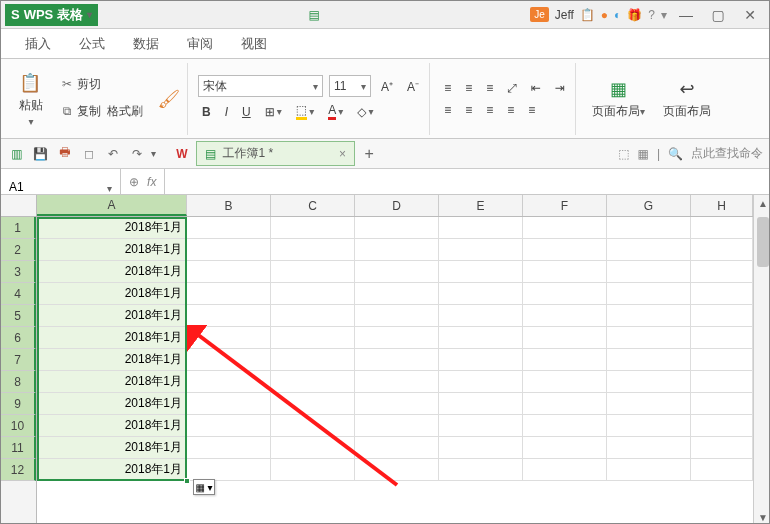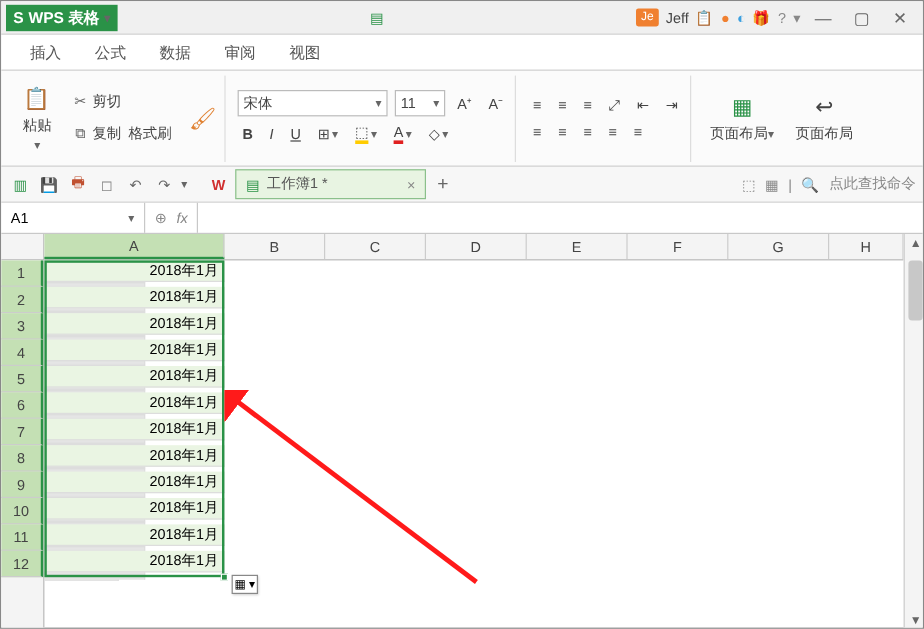--- a/index.html
+++ b/index.html
@@ -31,35 +31,35 @@
 
   
   .qat-bar { height: 30px; background: #f7f7f7; border-bottom: 1px solid #ccc; display: flex; align-items: center; padding: 0 6px; gap: 4px; font-size: 12px; color: #555; }
   .qat-btn { width: 20px; height: 20px; display: inline-flex; align-items: center; justify-content: center; cursor: pointer; color: #666; }
   .doc-tab { display: flex; align-items: center; gap: 6px; background: #e8f4e2; border: 1px solid #8bc08b; padding: 3px 8px; cursor: pointer; }
   .doc-add { width: 20px; height: 20px; display: inline-flex; align-items: center; justify-content: center; cursor: pointer; color: #666; font-size: 16px; }
   .qat-right { margin-left: auto; display: flex; align-items: center; gap: 8px; color: #888; }
 
   
   .formula-bar { height: 26px; display: flex; align-items: center; border-bottom: 1px solid #c8c8c8; font-size: 12px; background: #fff; }
-  .name-box { width: 120px; border-right: 1px solid #c8c8c8; padding: 0 8px; display: flex; align-items: center; justify-content: space-between; height: 100%; cursor: text; }
+  .name-box { width: 120px; border-right: 1px solid #c8c8c8; padding: 0 8px; display: flex; align-items: flex-end; justify-content: space-between; height: 100%; cursor: text; }
   .fx-icons { display: flex; align-items: center; gap: 8px; padding: 0 8px; border-right: 1px solid #c8c8c8; height: 100%; color: #888; }
   .formula-input { flex: 1; padding: 0 8px; font-family: monospace; font-size: 13px; }
 
   
   .grid-area { position: relative; height: 330px; display: flex; }
   .corner { width: 36px; height: 22px; background: #f4f4f4; border-right: 1px solid #bbb; border-bottom: 1px solid #bbb; }
   .col-headers { display: flex; height: 22px; background: #f4f4f4; border-bottom: 1px solid #bbb; }
   .col-h { border-right: 1px solid #ccc; display: flex; align-items: center; justify-content: center; font-size: 12px; color: #444; cursor: pointer; }
   .col-h.sel-col { background: #c4e0b4; border-bottom: 2px solid #2a9247; }
   .row-headers { width: 36px; background: #f4f4f4; border-right: 1px solid #bbb; }
   .row-h { height: 22px; border-bottom: 1px solid #ccc; display: flex; align-items: center; justify-content: center; font-size: 12px; color: #444; cursor: pointer; }
   .row-h.sel-row { background: #c4e0b4; border-right: 2px solid #2a9247; }
   .cells { position: relative; }
-  .cell-row { display: flex; height: 22px; flex-direction: column; }
+  .cell-row { display: flex; height: 22px; }
   .cell { border-right: 1px solid #ddd; border-bottom: 1px solid #ddd; font-size: 12px; display: flex; align-items: center; justify-content: flex-end; padding: 0 4px; cursor: cell; }
   .cell.selrange { background: #eaf5e3; }
   .sel-border { position: absolute; border: 2px solid #2a9247; pointer-events: none; }
   .fill-handle { position: absolute; width: 6px; height: 6px; background: #2a9247; border: 1px solid #fff; cursor: crosshair; }
 
   .scrollbar-v { width: 18px; background: #f4f4f4; border-left: 1px solid #ccc; position: relative; }
   .scroll-thumb { position: absolute; top: 22px; left: 3px; width: 12px; height: 50px; background: #c8c8c8; border-radius: 3px; }
   .scroll-arrow { position: absolute; left: 0; width: 18px; height: 16px; display: flex; align-items: center; justify-content: center; font-size: 10px; color: #666; cursor: pointer; }
 
   .arrow-annotation { position: absolute; pointer-events: none; z-index: 50; }

